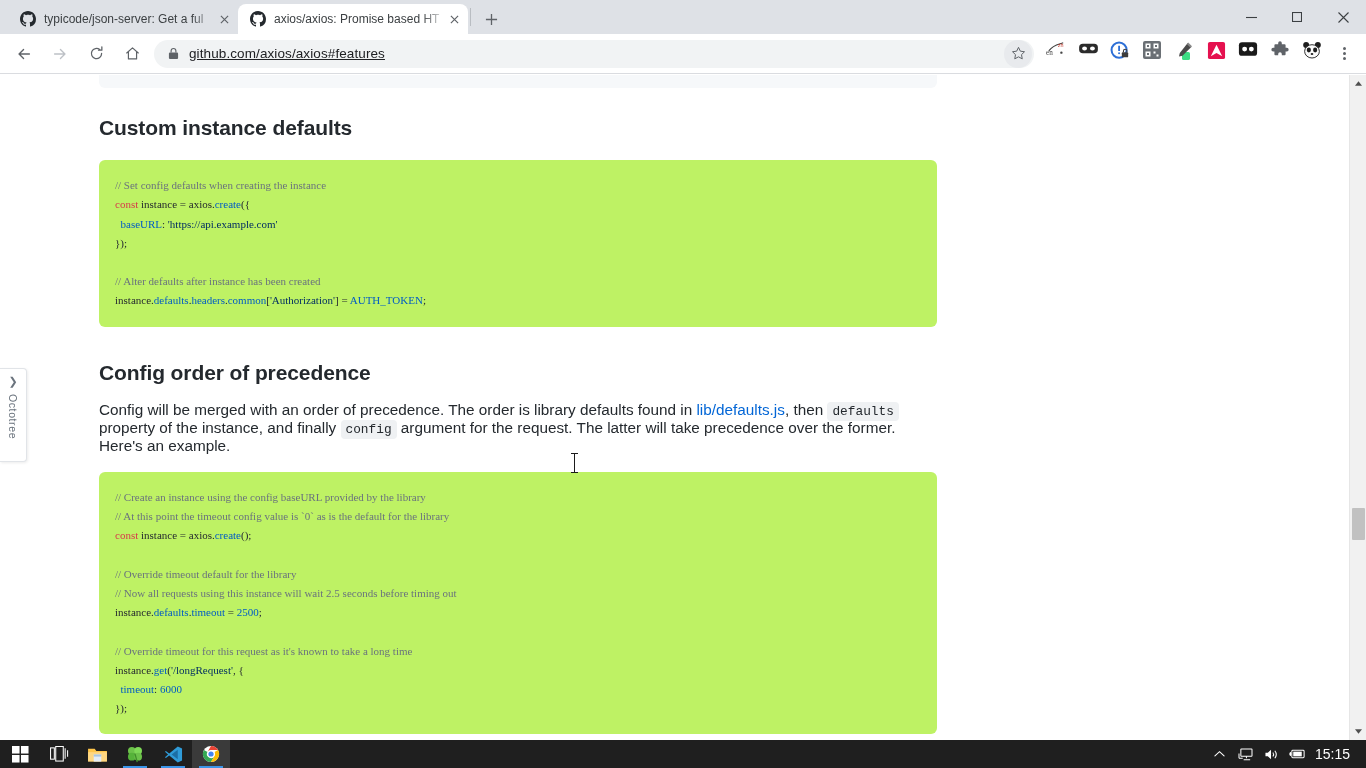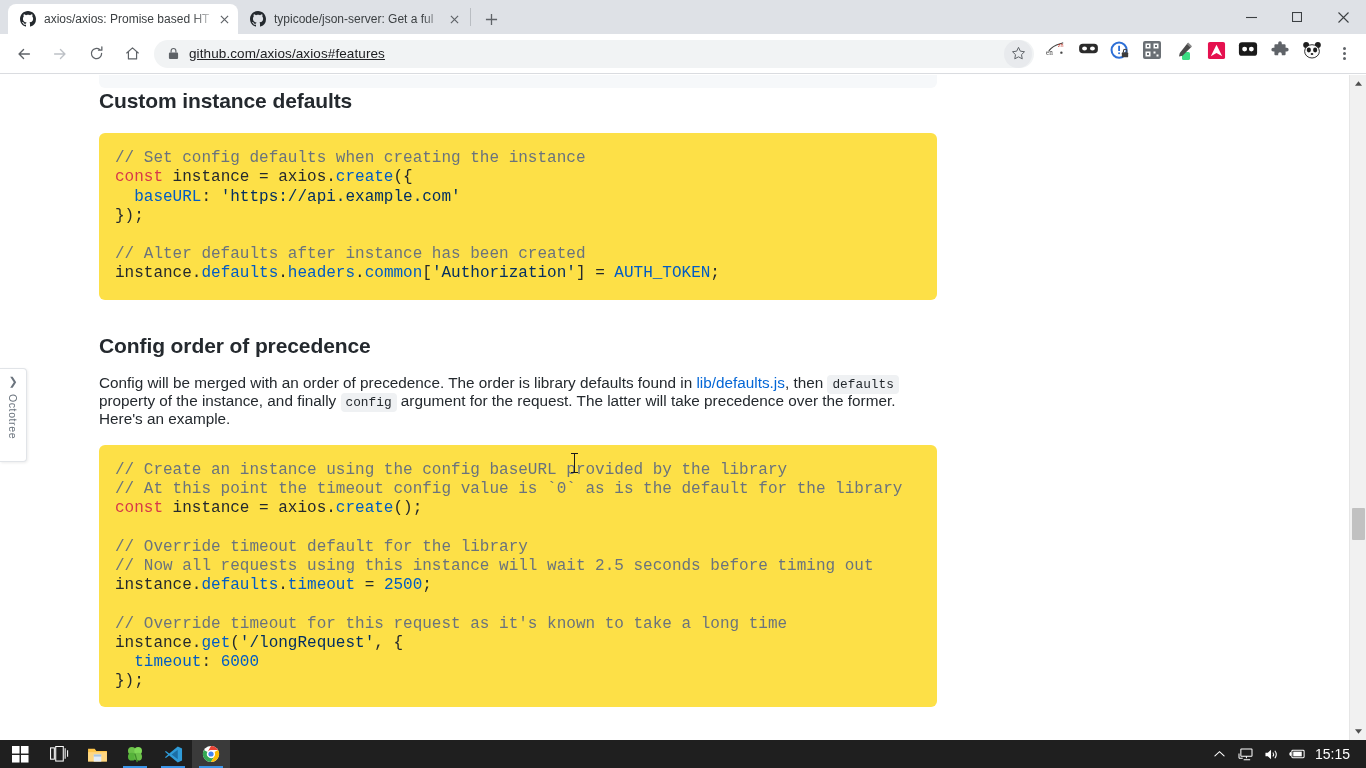--- a/index.html
+++ b/index.html
@@ -127,24 +127,24 @@
     height: 13px; margin-bottom: 0;
   }
 
   h2.gh {
     font-size: 21px; font-weight: 600; color: #24292e;
     line-height: 1.25; letter-spacing: -.1px;
     font-family: "Liberation Sans", sans-serif;
   }
 
   pre.gh {
-    background: #fde047; border-radius: 6px;
+    background: #bef264; border-radius: 6px;
     padding: 16px; margin: 0;
-    font-family: Liberation Mono, monospace;
-    font-size: 16px; line-height: 19.2px;
+    font-family: Liberation Serif, serif;
+    font-size: 11px; line-height: 19.2px;
     color: #24292e; white-space: pre; overflow: hidden;
   }
   .c-com { color: #6a737d; }
   .c-key { color: #d73a49; }
   .c-fn  { color: #005cc5; }
   .c-str { color: #032f62; }
   .c-num { color: #005cc5; }
   .c-prop{ color: #005cc5; }
   .c-const{ color: #005cc5; }
   .c-plain { color: #24292e; }
@@ -215,52 +215,52 @@
     font-family: "Liberation Sans", sans-serif; line-height: 28px;
   }
   .tray-edge { width: 6px; height: 28px; }
 </style>
 </head>
 <body>
 
 <div class="browser">
 
   <div class="tabstrip">
+
+    <div class="tab inactive">
+      <span class="tab-fav">
+        <svg width="16" height="16" viewBox="0 0 16 16" aria-hidden="true">
+          <path fill="#24292e" d="M8 0C3.58 0 0 3.58 0 8c0 3.54 2.29 6.53 5.47 7.59.4.07.55-.17.55-.38
+            0-.19-.01-.82-.01-1.49-2.01.37-2.53-.49-2.69-.94-.09-.23-.48-.94-.82-1.13-.28-.15-.68-.52-.01-.53.63-.01
+            1.08.58 1.23.82.72 1.21 1.87.87 2.33.66.07-.52.28-.87.51-1.07-1.78-.2-3.64-.89-3.64-3.95
+            0-.87.31-1.59.82-2.15-.08-.2-.36-1.02.08-2.12 0 0 .67-.21 2.2.82.64-.18 1.32-.27 2-.27s1.36.09 2 .27c1.53-1.04
+            2.2-.82 2.2-.82.44 1.1.16 1.92.08 2.12.51.56.82 1.27.82 2.15 0 3.07-1.87 3.75-3.65 3.95.29.25.54.73.54 1.48
+            0 1.07-.01 1.93-.01 2.2 0 .21.15.46.55.38A8.012 8.012 0 0016 8c0-4.42-3.58-8-8-8z"></path>
+        </svg>
+      </span>
+      <span class="tab-title">typicode/json-server: Get a ful</span>
+      <span class="tab-close">
+        <svg width="9" height="9" viewBox="0 0 10 10">
+            <path d="M1 1 L9 9 M9 1 L1 9" stroke="#5f6368" stroke-width="1.3" fill="none"></path>
+          </svg>
+      </span>
+    </div>
 
     <div class="tab active">
       <span class="tab-fav">
         <svg width="16" height="16" viewBox="0 0 16 16" aria-hidden="true">
           <path fill="#24292e" d="M8 0C3.58 0 0 3.58 0 8c0 3.54 2.29 6.53 5.47 7.59.4.07.55-.17.55-.38
             0-.19-.01-.82-.01-1.49-2.01.37-2.53-.49-2.69-.94-.09-.23-.48-.94-.82-1.13-.28-.15-.68-.52-.01-.53.63-.01
             1.08.58 1.23.82.72 1.21 1.87.87 2.33.66.07-.52.28-.87.51-1.07-1.78-.2-3.64-.89-3.64-3.95
             0-.87.31-1.59.82-2.15-.08-.2-.36-1.02.08-2.12 0 0 .67-.21 2.2.82.64-.18 1.32-.27 2-.27s1.36.09 2 .27c1.53-1.04
             2.2-.82 2.2-.82.44 1.1.16 1.92.08 2.12.51.56.82 1.27.82 2.15 0 3.07-1.87 3.75-3.65 3.95.29.25.54.73.54 1.48
             0 1.07-.01 1.93-.01 2.2 0 .21.15.46.55.38A8.012 8.012 0 0016 8c0-4.42-3.58-8-8-8z"></path>
         </svg>
       </span>
       <span class="tab-title">axios/axios: Promise based HT</span>
-      <span class="tab-close">
-        <svg width="9" height="9" viewBox="0 0 10 10">
-            <path d="M1 1 L9 9 M9 1 L1 9" stroke="#5f6368" stroke-width="1.3" fill="none"></path>
-          </svg>
-      </span>
-    </div>
-
-    <div class="tab inactive">
-      <span class="tab-fav">
-        <svg width="16" height="16" viewBox="0 0 16 16" aria-hidden="true">
-          <path fill="#24292e" d="M8 0C3.58 0 0 3.58 0 8c0 3.54 2.29 6.53 5.47 7.59.4.07.55-.17.55-.38
-            0-.19-.01-.82-.01-1.49-2.01.37-2.53-.49-2.69-.94-.09-.23-.48-.94-.82-1.13-.28-.15-.68-.52-.01-.53.63-.01
-            1.08.58 1.23.82.72 1.21 1.87.87 2.33.66.07-.52.28-.87.51-1.07-1.78-.2-3.64-.89-3.64-3.95
-            0-.87.31-1.59.82-2.15-.08-.2-.36-1.02.08-2.12 0 0 .67-.21 2.2.82.64-.18 1.32-.27 2-.27s1.36.09 2 .27c1.53-1.04
-            2.2-.82 2.2-.82.44 1.1.16 1.92.08 2.12.51.56.82 1.27.82 2.15 0 3.07-1.87 3.75-3.65 3.95.29.25.54.73.54 1.48
-            0 1.07-.01 1.93-.01 2.2 0 .21.15.46.55.38A8.012 8.012 0 0016 8c0-4.42-3.58-8-8-8z"></path>
-        </svg>
-      </span>
-      <span class="tab-title">typicode/json-server: Get a ful</span>
       <span class="tab-close">
         <svg width="9" height="9" viewBox="0 0 10 10">
             <path d="M1 1 L9 9 M9 1 L1 9" stroke="#5f6368" stroke-width="1.3" fill="none"></path>
           </svg>
       </span>
     </div>
 
     <div class="tab-sep"></div>
 
     <div class="newtab">
@@ -411,21 +411,21 @@
 
     <div class="octotree">
       <span class="chev">❯</span>
       <span class="label">Octotree</span>
     </div>
 
     <div class="readme">
 
       <div class="cut-code"></div>
 
-      <h2 class="gh" style="">Custom instance defaults</h2>
+      <h2 class="gh" style="margin-top:27px;">Custom instance defaults</h2>
 
       <pre class="gh" style="margin-top:19px;"><span><span class="c-com">// Set config defaults when creating the instance</span>
 <span class="c-key">const</span><span class="c-plain"> instance </span><span class="c-plain">=</span><span class="c-plain"> axios.</span><span class="c-fn">create</span><span class="c-plain">({</span>
 <span class="c-prop">  baseURL</span><span class="c-plain">: </span><span class="c-str">'https://api.example.com'</span>
 <span class="c-plain">});</span>
 <span class="c-plain"></span>
 <span class="c-com">// Alter defaults after instance has been created</span>
 <span class="c-plain">instance.</span><span class="c-prop">defaults</span><span class="c-plain">.</span><span class="c-prop">headers</span><span class="c-plain">.</span><span class="c-prop">common</span><span class="c-plain">[</span><span class="c-str">'Authorization'</span><span class="c-plain">] </span><span class="c-plain">=</span><span class="c-plain"> </span><span class="c-const">AUTH_TOKEN</span><span class="c-plain">;</span></span></pre>
 
       <h2 class="gh" style="margin-top:33px;">Config order of precedence</h2>

